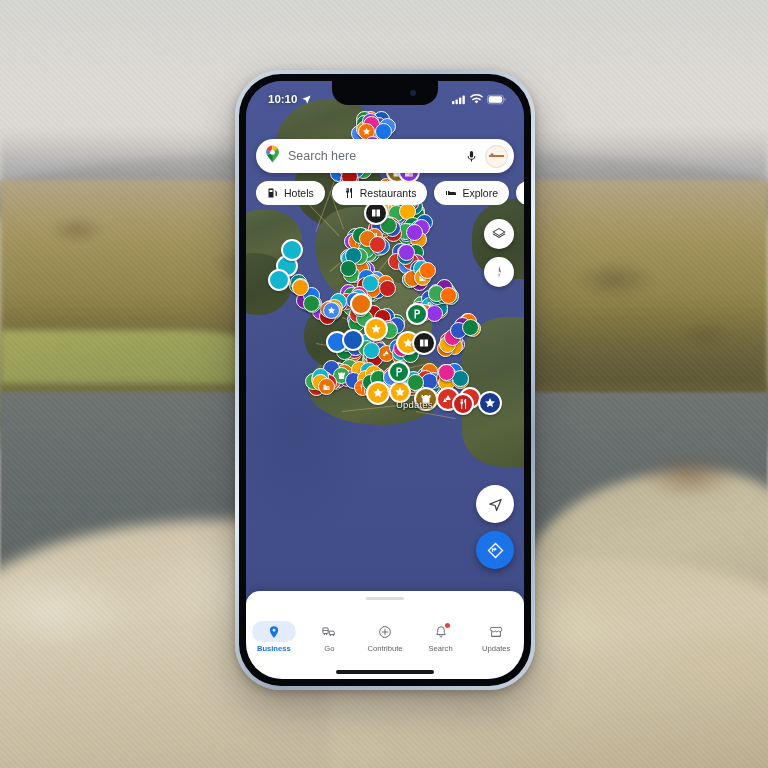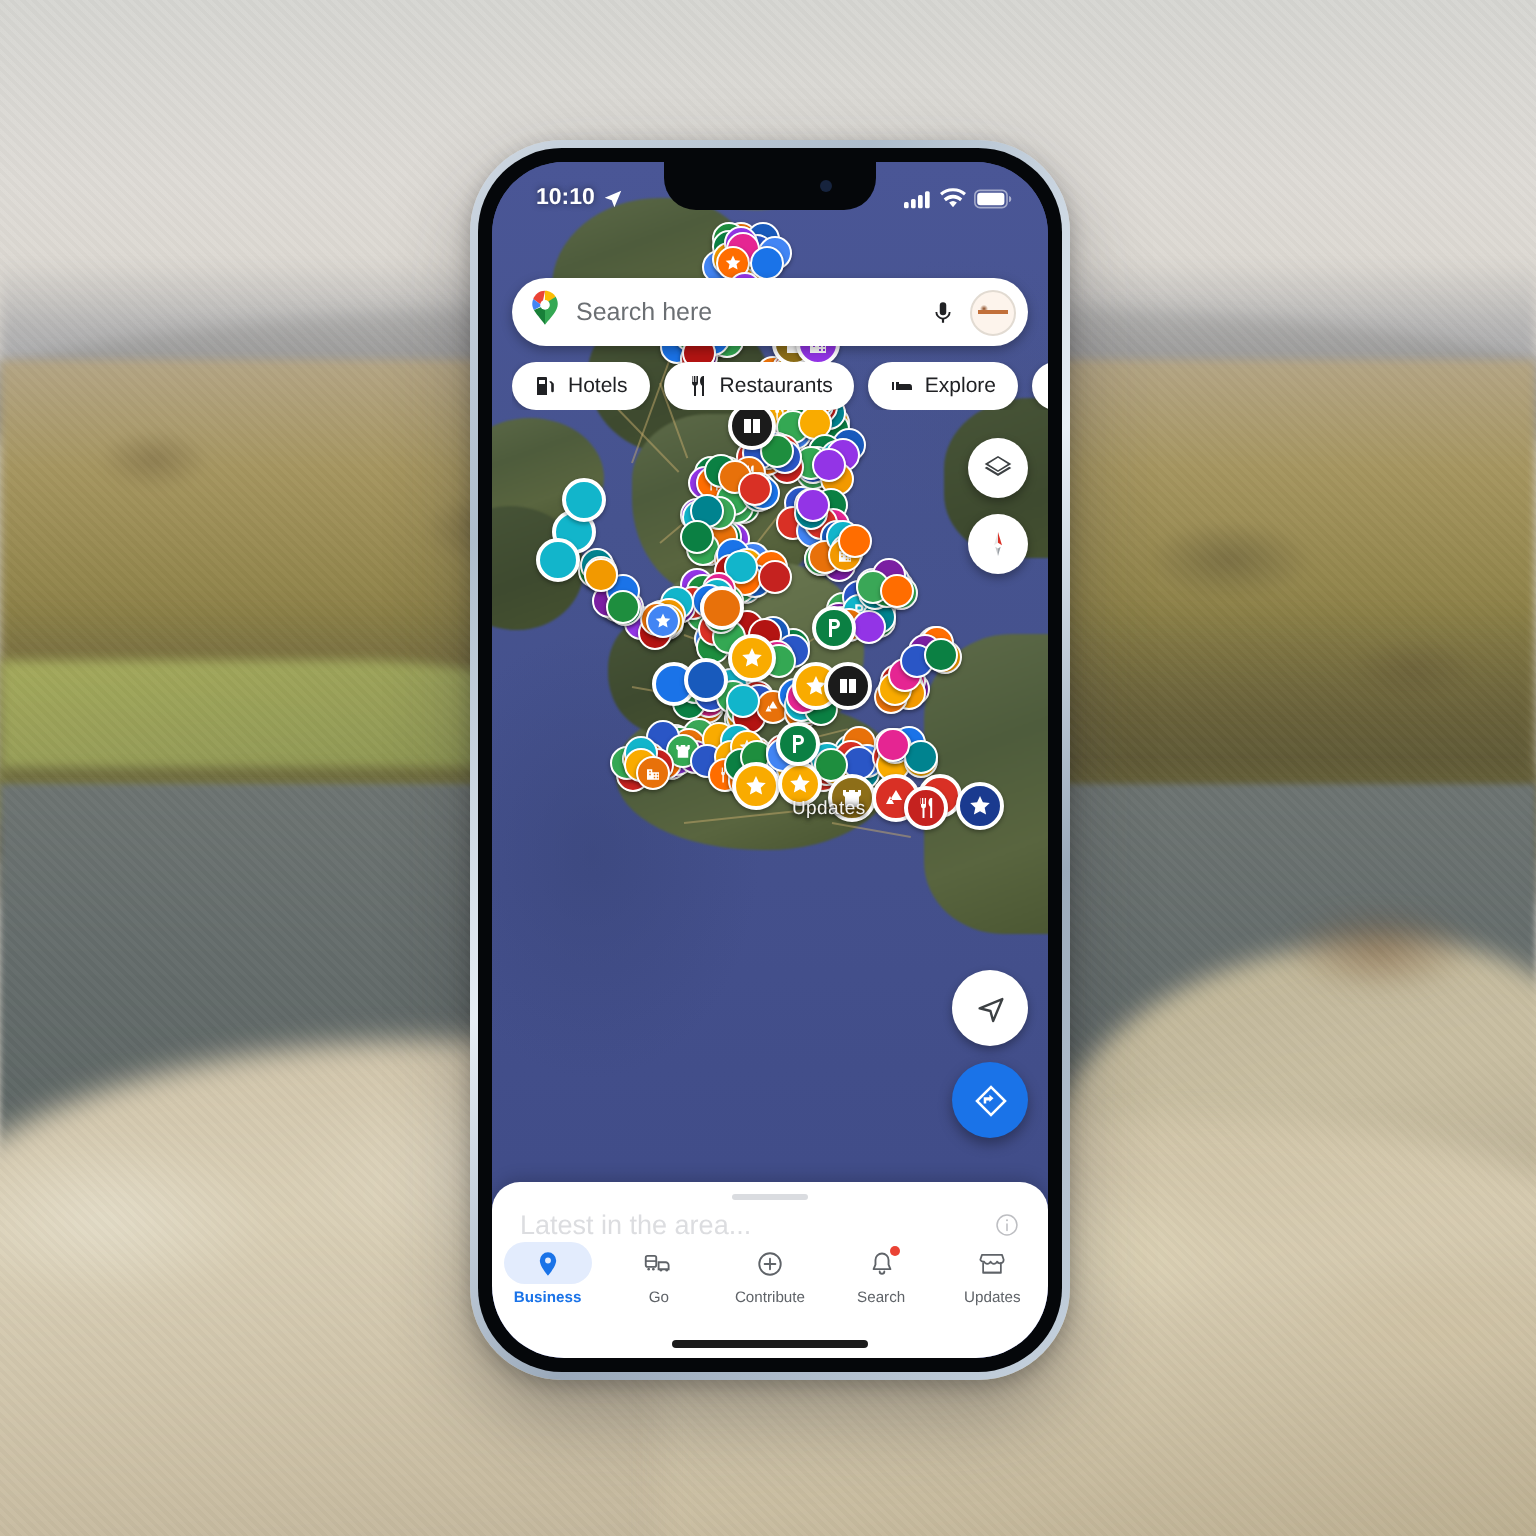--- a/index.html
+++ b/index.html
@@ -1114,28 +1114,20 @@
           <svg width="19" height="11" viewBox="0 0 26 13">
             <rect x="0.6" y="0.6" width="22" height="11.8" rx="3.4" fill="none" stroke="#fff" stroke-opacity=".5" stroke-width="1.1"></rect>
             <rect x="2.2" y="2.2" width="18.6" height="8.6" rx="2.2" fill="#fff"></rect>
             <path d="M24 4.4v4.2c1-.3 1.5-1 1.5-2.1s-.5-1.8-1.5-2.1z" fill="#fff" fill-opacity=".55"></path>
           </svg>
         </div>
       </div>
 
       <div id="sheet">
         <div id="sheet-handle"></div>
-        <div id="sheet-latest">
-          <div id="latest-text">Latest in the area...</div>
-          <svg id="info-icon" viewBox="0 0 24 24">
-            <circle cx="12" cy="12" r="9.2"></circle>
-            <path d="M12 11v6" stroke-linecap="round"></path>
-            <circle cx="12" cy="7.6" r="0.9" fill="#bdbec2" stroke="none"></circle>
-          </svg>
-        </div>
 
         <div id="navbar">
           <div class="navitem active">
             <div class="nav-ico-wrap">
               <svg viewBox="0 0 24 24">
                 <path d="M12 2a7 7 0 0 0-7 7c0 5.2 7 13 7 13s7-7.8 7-13a7 7 0 0 0-7-7zm0 9.5A2.5 2.5 0 1 1 12 6.5a2.5 2.5 0 0 1 0 5z" fill="#1a73e8"></path>
               </svg>
             </div>
             <span class="lbl">Business</span>
           </div>

